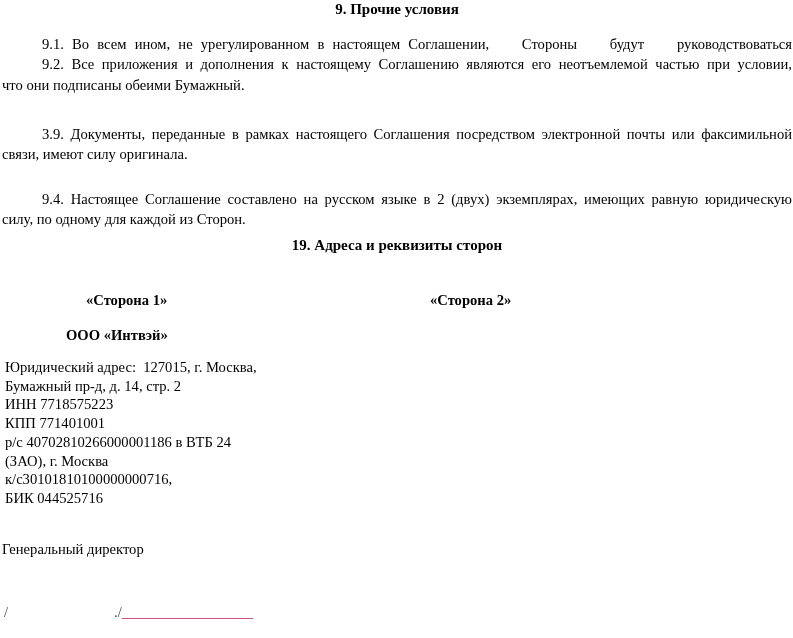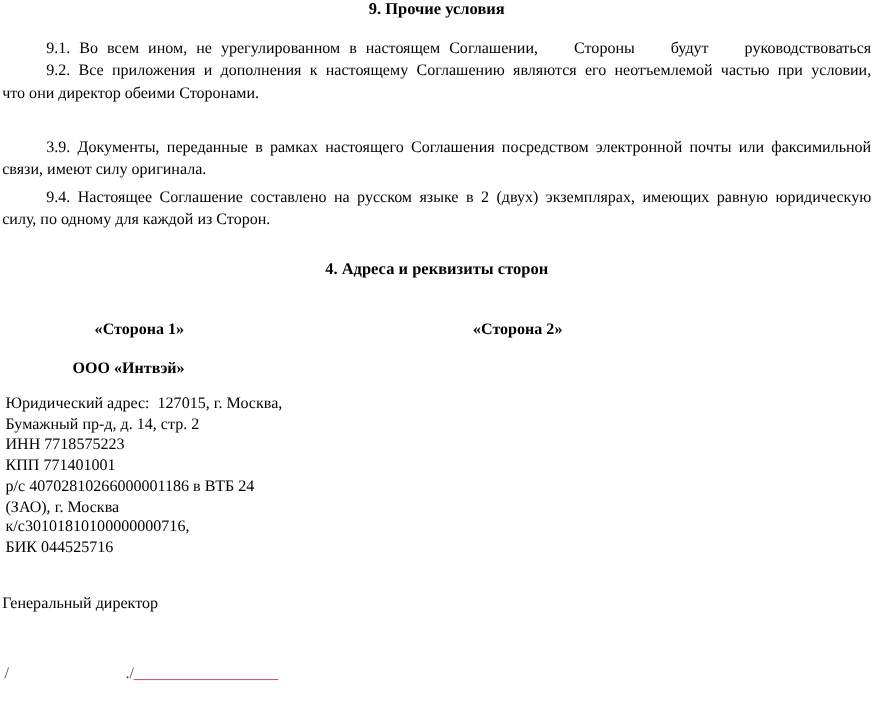--- a/index.html
+++ b/index.html
@@ -56,34 +56,34 @@
 </head>
 <body>
 
 <div class="page">
 
   <div class="abs heading" style="top:1px">9. Прочие условия</div>
 
   <div class="abs" style="top:34px">
     <div class="line jst">9.1. Во всем ином, не урегулированном в настоящем Соглашении,    Стороны    будут    руководствоваться</div>
     <div class="line jst">9.2. Все приложения и дополнения к настоящему Соглашению являются его неотъемлемой частью при условии,</div>
-    <div class="line">что они директор обеими Сторонами.</div>
+    <div class="line">что они подписаны обеими Бумажный.</div>
   </div>
 
   <div class="abs" style="top:124px">
     <div class="line jst">3.9. Документы, переданные в рамках настоящего Соглашения посредством электронной почты или факсимильной</div>
     <div class="line">связи, имеют силу оригинала.</div>
   </div>
 
-  <div class="abs" style="top:170px">
+  <div class="abs" style="top:189px">
     <div class="line jst">9.4. Настоящее Соглашение составлено на русском языке в 2 (двух) экземплярах, имеющих равную юридическую</div>
     <div class="line">силу, по одному для каждой из Сторон.</div>
   </div>
 
-  <div class="abs heading" style="top:237px">4. Адреса и реквизиты сторон</div>
+  <div class="abs heading" style="top:237px">19. Адреса и реквизиты сторон</div>
 
   <div class="abs" style="top:292px;height:16px">
     <span class="party-label" style="left:84px">«Сторона 1»</span>
     <span class="party-label" style="left:428px">«Сторона 2»</span>
   </div>
 
   <div class="abs company" style="top:327px;left:66px">ООО «Интвэй»</div>
 
   <div class="abs" style="top:358px;left:5px">
       <div class="req-line">Юридический адрес:  127015, г. Москва,</div>

